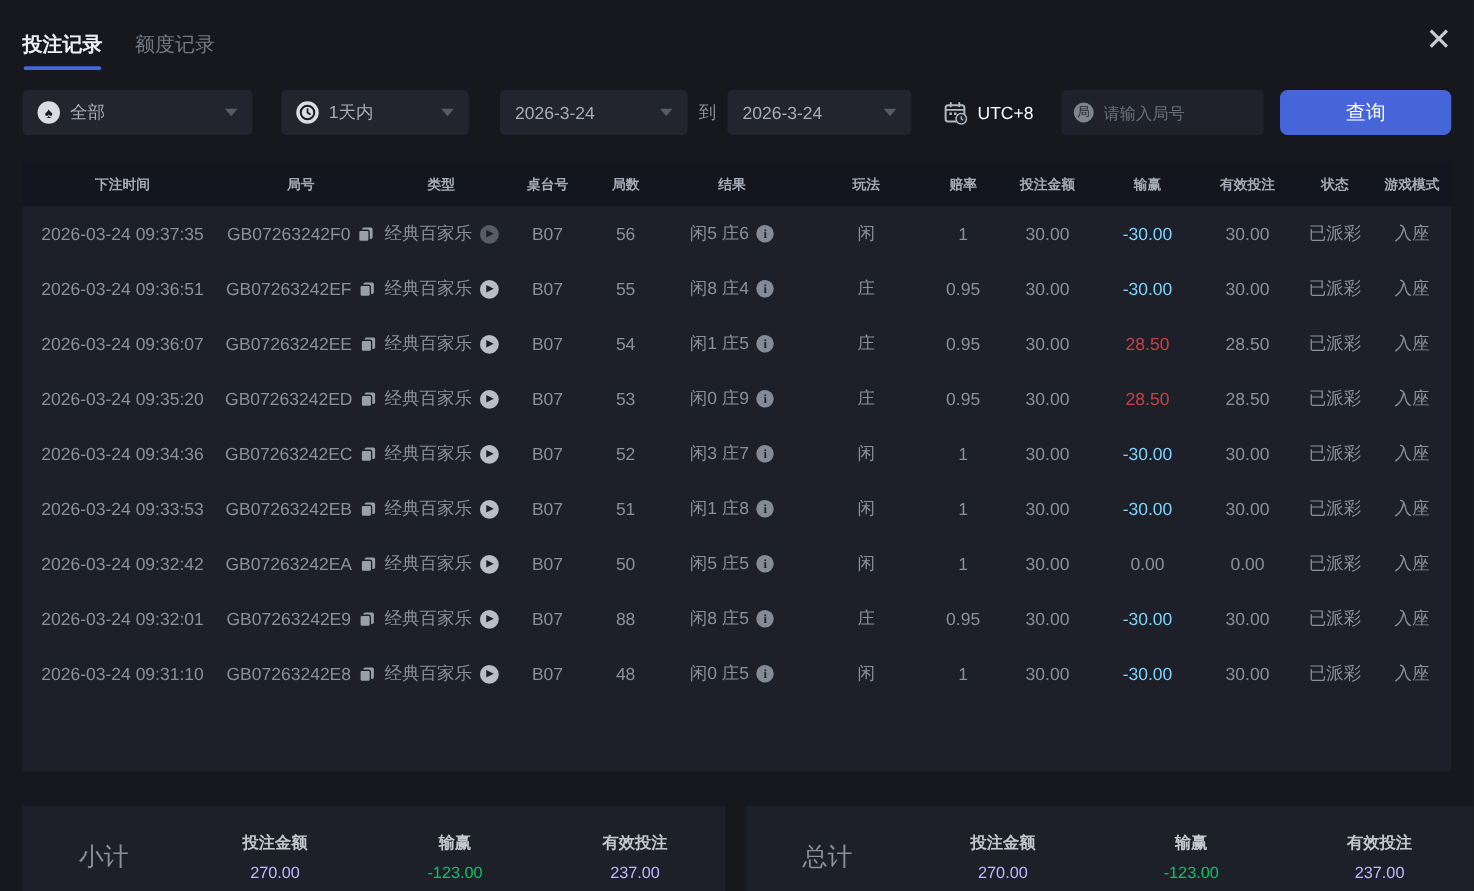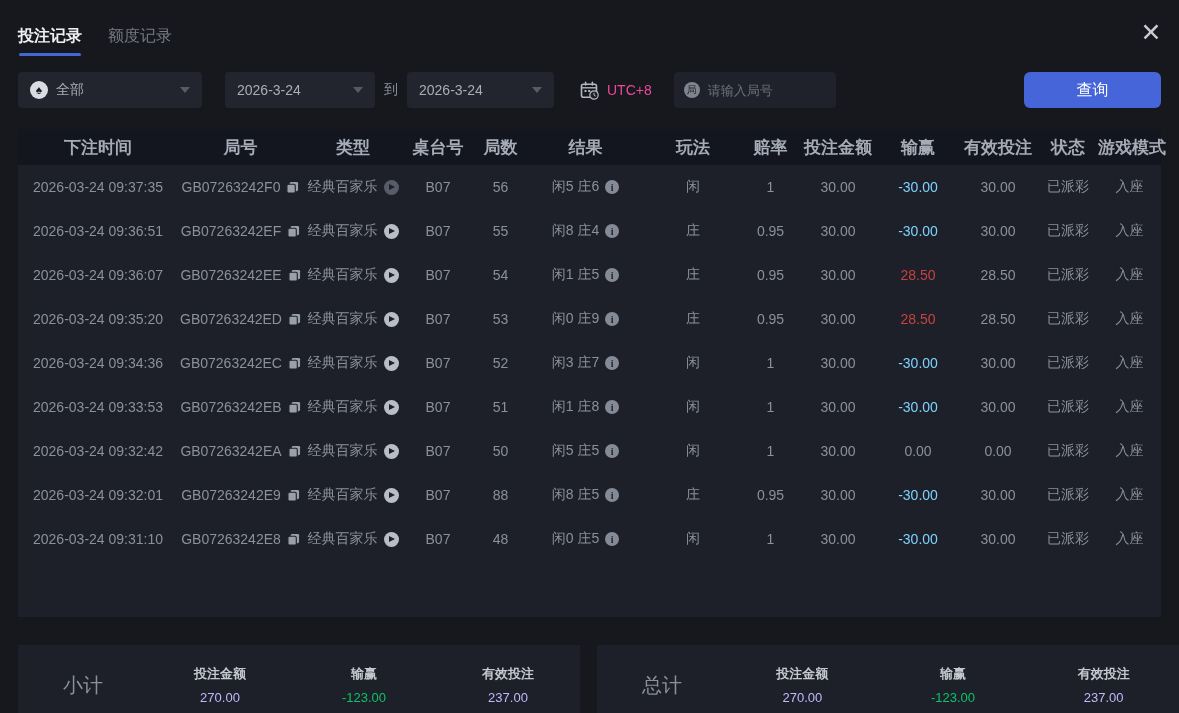--- a/index.html
+++ b/index.html
@@ -39,21 +39,21 @@
   .dd-range { width:150px; margin-right:25px; }
   .dd-date1 { width:150px; }
   .to-label { margin:0 9px; color:#8b909b; font-size:14px; }
   .dd-date2 { width:147px; margin-right:26px; }
   .circle-ic {
     width:18px; height:18px; border-radius:50%; background:#d9dce2; color:#171a21;
     display:inline-flex; align-items:center; justify-content:center;
     font-size:12px; line-height:1; margin-right:8px; flex:none;
   }
   .tz-group { display:flex; align-items:center; gap:8px; margin-right:22px; cursor:pointer; }
-  .tz-label { color:#ec4899; font-size:14px; }
+  .tz-label { color:#ffffff; font-size:14px; }
   .round-input-wrap {
     width:162px; height:36px; background:#20222b; border-radius:4px;
     display:flex; align-items:center; padding:0 10px; gap:8px;
   }
   .round-ic {
     width:16px; height:16px; border-radius:50%; background:#7f858f; color:#22242e;
     display:inline-flex; align-items:center; justify-content:center; font-size:10px; flex:none;
   }
   .round-input {
     background:transparent; border:none; outline:none; width:100%;
@@ -65,21 +65,21 @@
     color:#fff; font-size:16px; cursor:pointer; font-family:inherit;
   }
 
   
   .table-wrap { margin:21px 18px 0 18px; width:1143px; }
   .grid {
     display:grid;
     grid-template-columns:160px 125px 100px 70px 55px 115px 100px 55px 80px 80px 80px 60px 1fr;
     align-items:center;
   }
-  .thead { height:36px; background:#14161f; color:#a6acb7; font-size:17px; font-weight:600; }
+  .thead { height:36px; background:#14161f; color:#a6acb7; font-size:11px; font-weight:600; }
   .thead .th { text-align:center; white-space:nowrap; }
   .tbody { background:#1d2028; height:452px; overflow:hidden; }
   .trow { height:44px; font-size:14px; color:#8b909c; }
   .td { text-align:center; white-space:nowrap; display:flex; justify-content:center; align-items:center; gap:6px; }
   .cell-win.green { color:#7dd3fc; }
   .cell-win.red { color:#c64242; }
 
   .copy-ic { width:13px; height:13px; flex:none; cursor:pointer; }
   .play-ic {
     width:15px; height:15px; border-radius:50%; background:#b9bdc5; flex:none; cursor:pointer;
@@ -120,20 +120,30 @@
 <div class="close-btn">✕</div>
 
 <div class="filters">
 
   <div class="dd dd-game">
     <span class="circle-ic">♠</span>
     <span>全部</span>
     <span class="chev"></span>
   </div>
 
+  <div class="dd dd-range">
+    <span class="circle-ic" style="background:#d9dce2;">
+      <svg width="18" height="18" viewBox="0 0 18 18">
+        <circle cx="9" cy="9" r="5.4" fill="none" stroke="#171a21" stroke-width="1.6"></circle>
+        <path d="M9 6.2 V9 L11 10.4" stroke="#171a21" stroke-width="1.4" fill="none" stroke-linecap="round"></path>
+      </svg>
+    </span>
+    <span>1天内</span>
+    <span class="chev"></span>
+  </div>
 
   <div class="dd dd-date1">
     <span>2026-3-24</span>
     <span class="chev"></span>
   </div>
 
   <span class="to-label">到</span>
 
   <div class="dd dd-date2">
     <span>2026-3-24</span>

